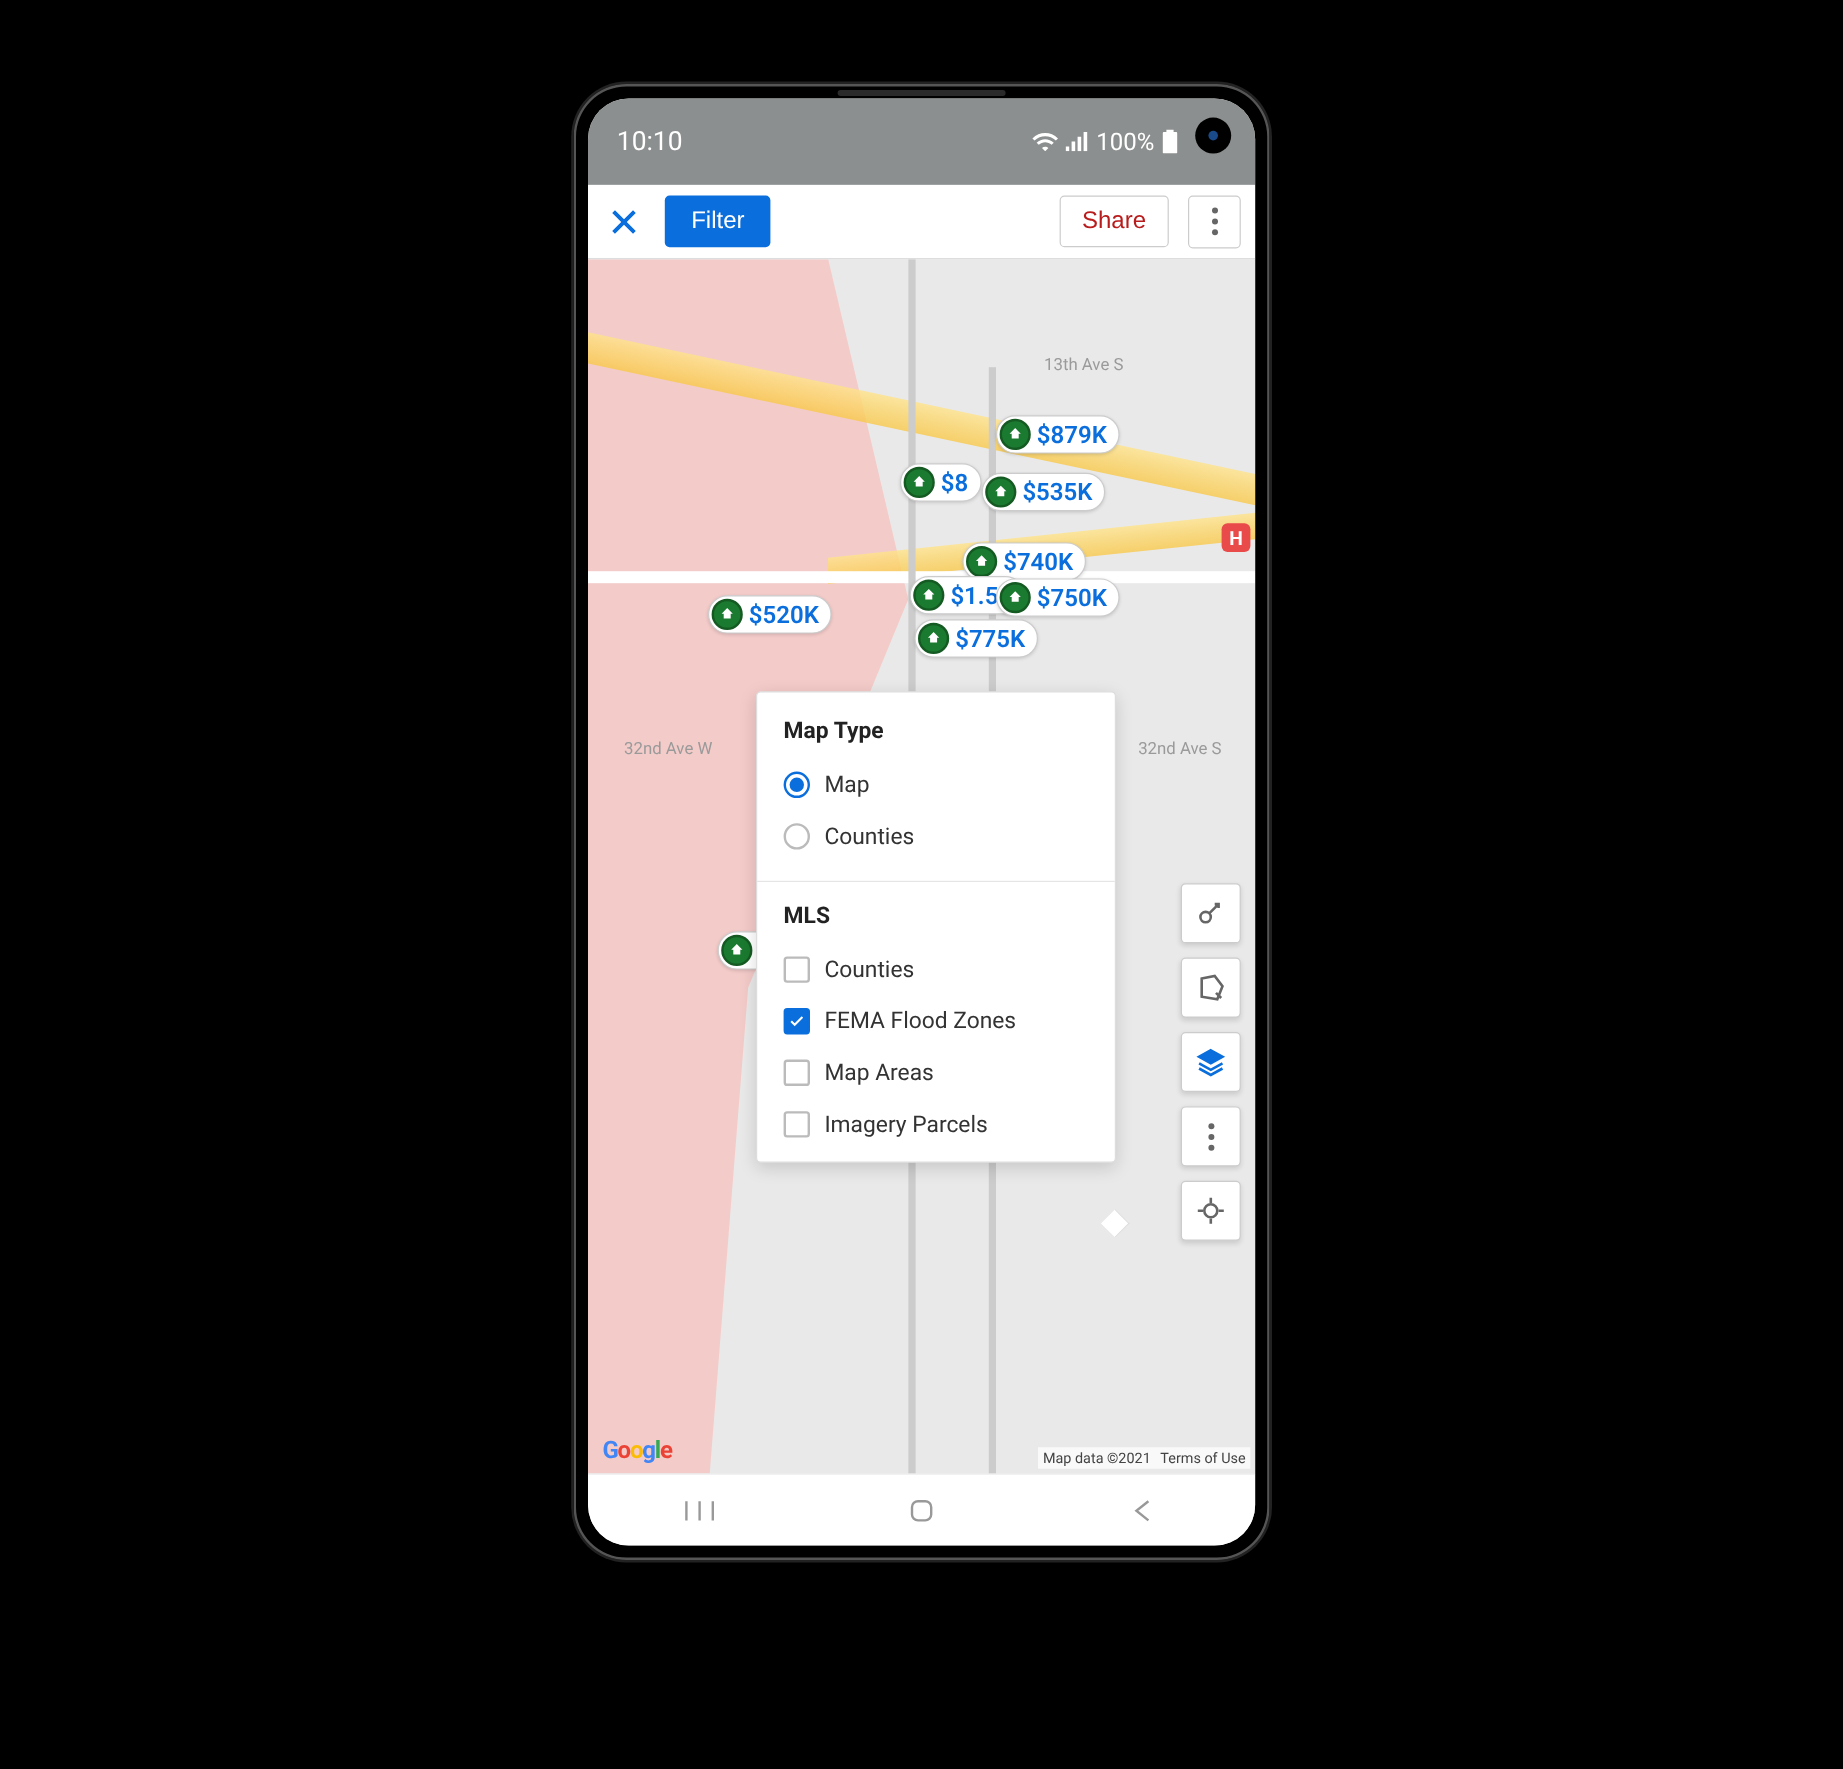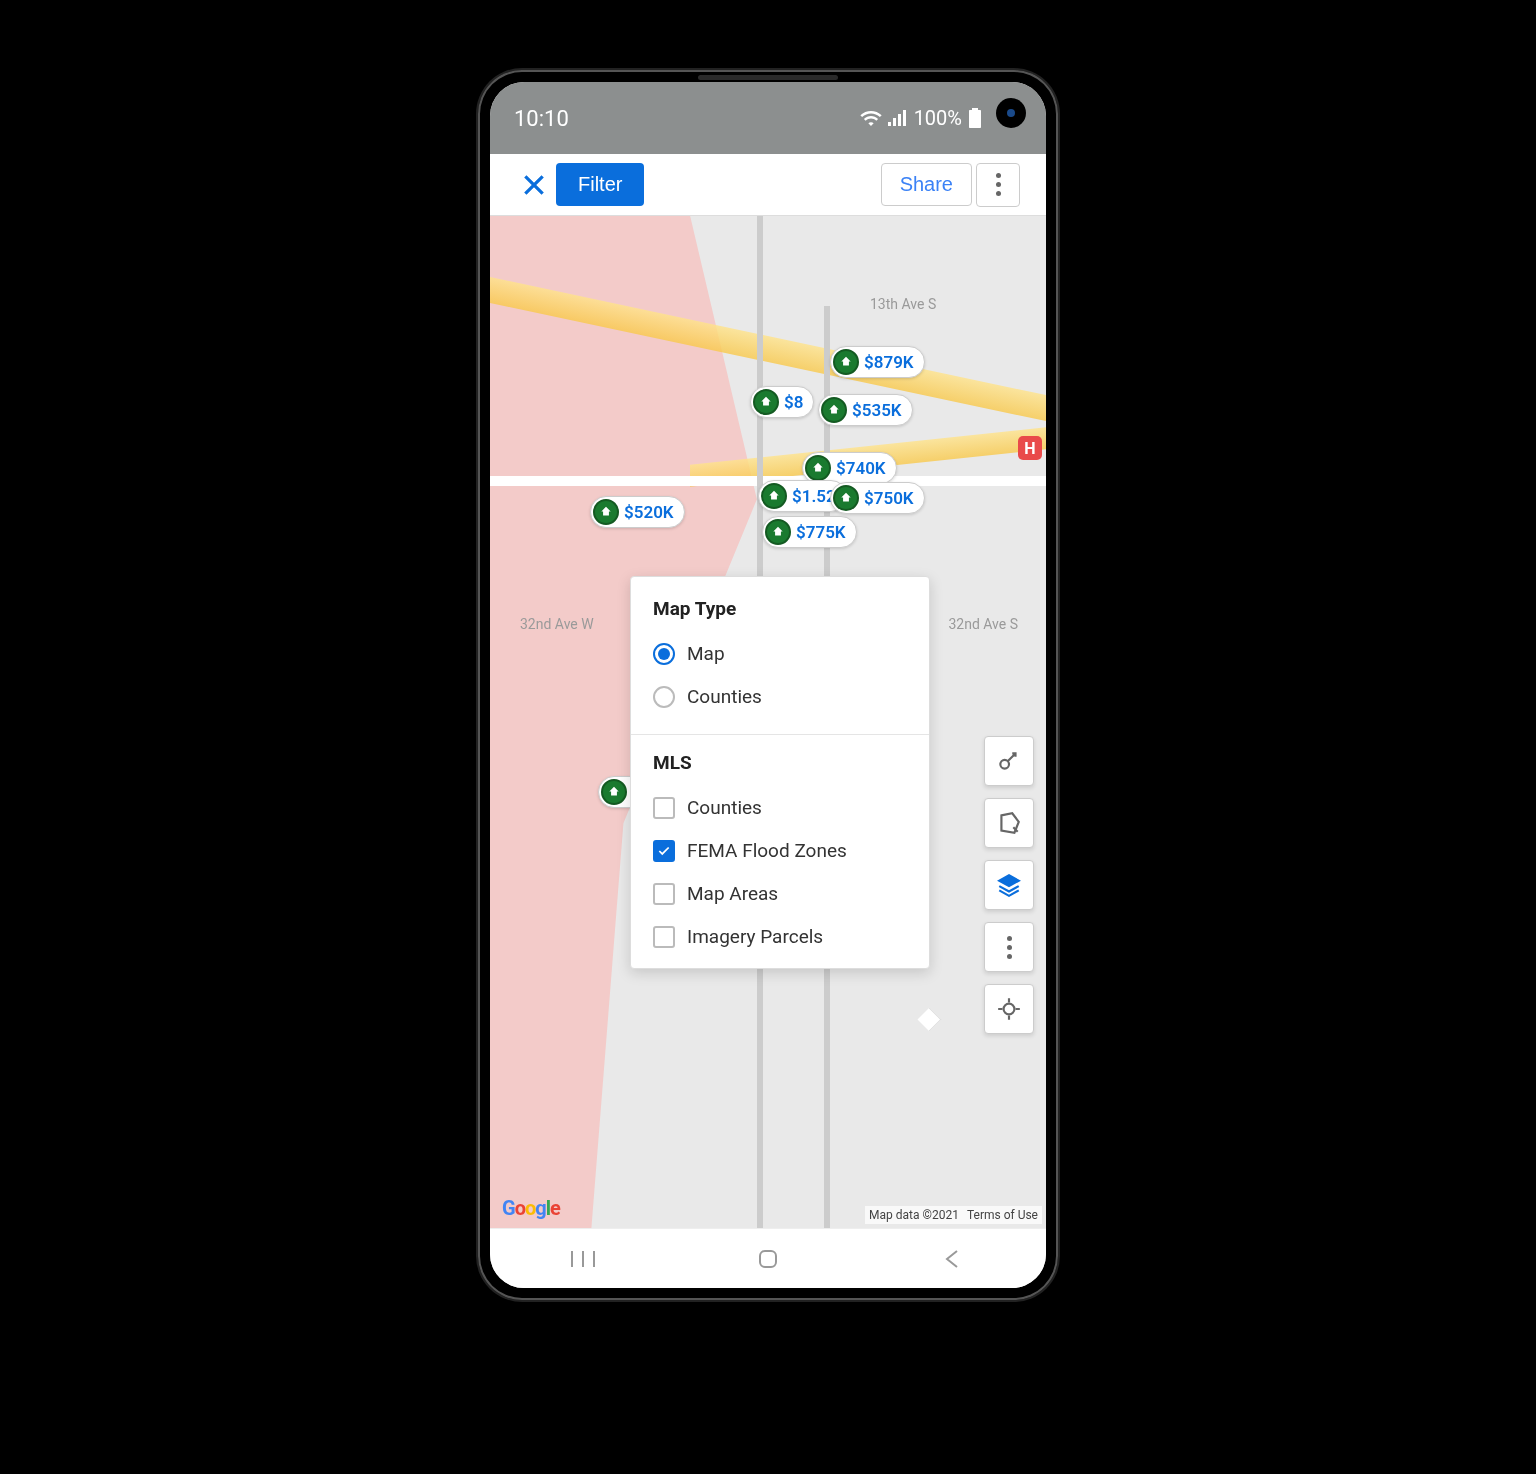--- a/index.html
+++ b/index.html
@@ -71,22 +71,22 @@
     margin-right: 40px;
     font-size: 20px;
   }
   .statusbar svg { fill: #fff; }
   
   .toolbar {
     height: 62px;
     background: #fff;
     display: flex;
     align-items: center;
-    padding: 0 26px;
-    gap: 4px;
+    padding: 0 12px;
+    gap: 16px;
     border-bottom: 1px solid #ddd;
   }
   .toolbar .close {
     color: #0a66d0;
     font-size: 30px;
     width: 36px;
     display: flex; align-items: center; justify-content: center;
     cursor: pointer;
   }
   .toolbar .filter-btn {
@@ -95,21 +95,21 @@
     border: none;
     border-radius: 4px;
     padding: 10px 22px;
     font-size: 20px;
     font-weight: 500;
     cursor: pointer;
   }
   .toolbar .spacer { flex: 1; }
   .toolbar .share-btn {
     background: #fff;
-    color: #3b82f6;
+    color: #b91c1c;
     border: 1px solid #ccc;
     border-radius: 4px;
     padding: 9px 18px;
     font-size: 20px;
     font-weight: 500;
     cursor: pointer;
   }
   .toolbar .more-btn {
     width: 44px; height: 44px;
     border: 1px solid #ccc;
@@ -186,21 +186,21 @@
     width: 26px; height: 26px;
     background: #1a7a2f;
     border: 2px solid #145a22;
     border-radius: 50%;
     display: flex; align-items: center; justify-content: center;
     margin-right: 5px;
   }
   .pin .ico svg { fill: #fff; }
   .pin .price {
     color: #0a6edc;
-    font-size: 17px;
+    font-size: 20px;
     font-weight: 600;
   }
   
   .popover {
     position: absolute;
     left: 140px;
     top: 360px;
     width: 300px;
     background: #fff;
     border: 1px solid #ddd;

